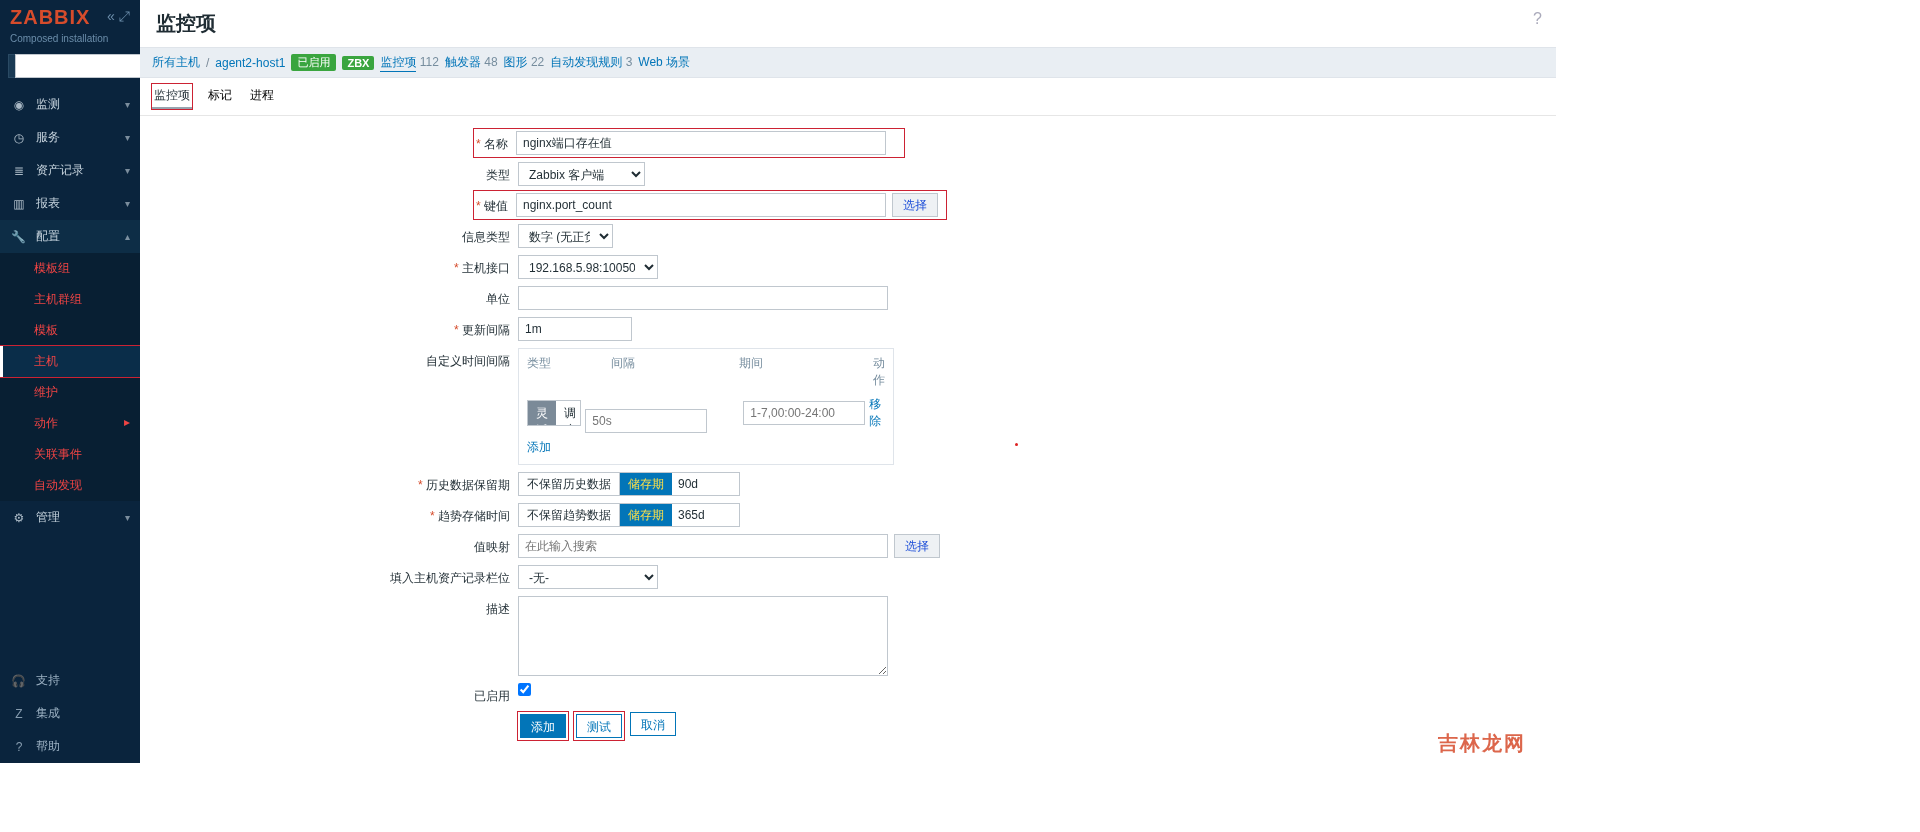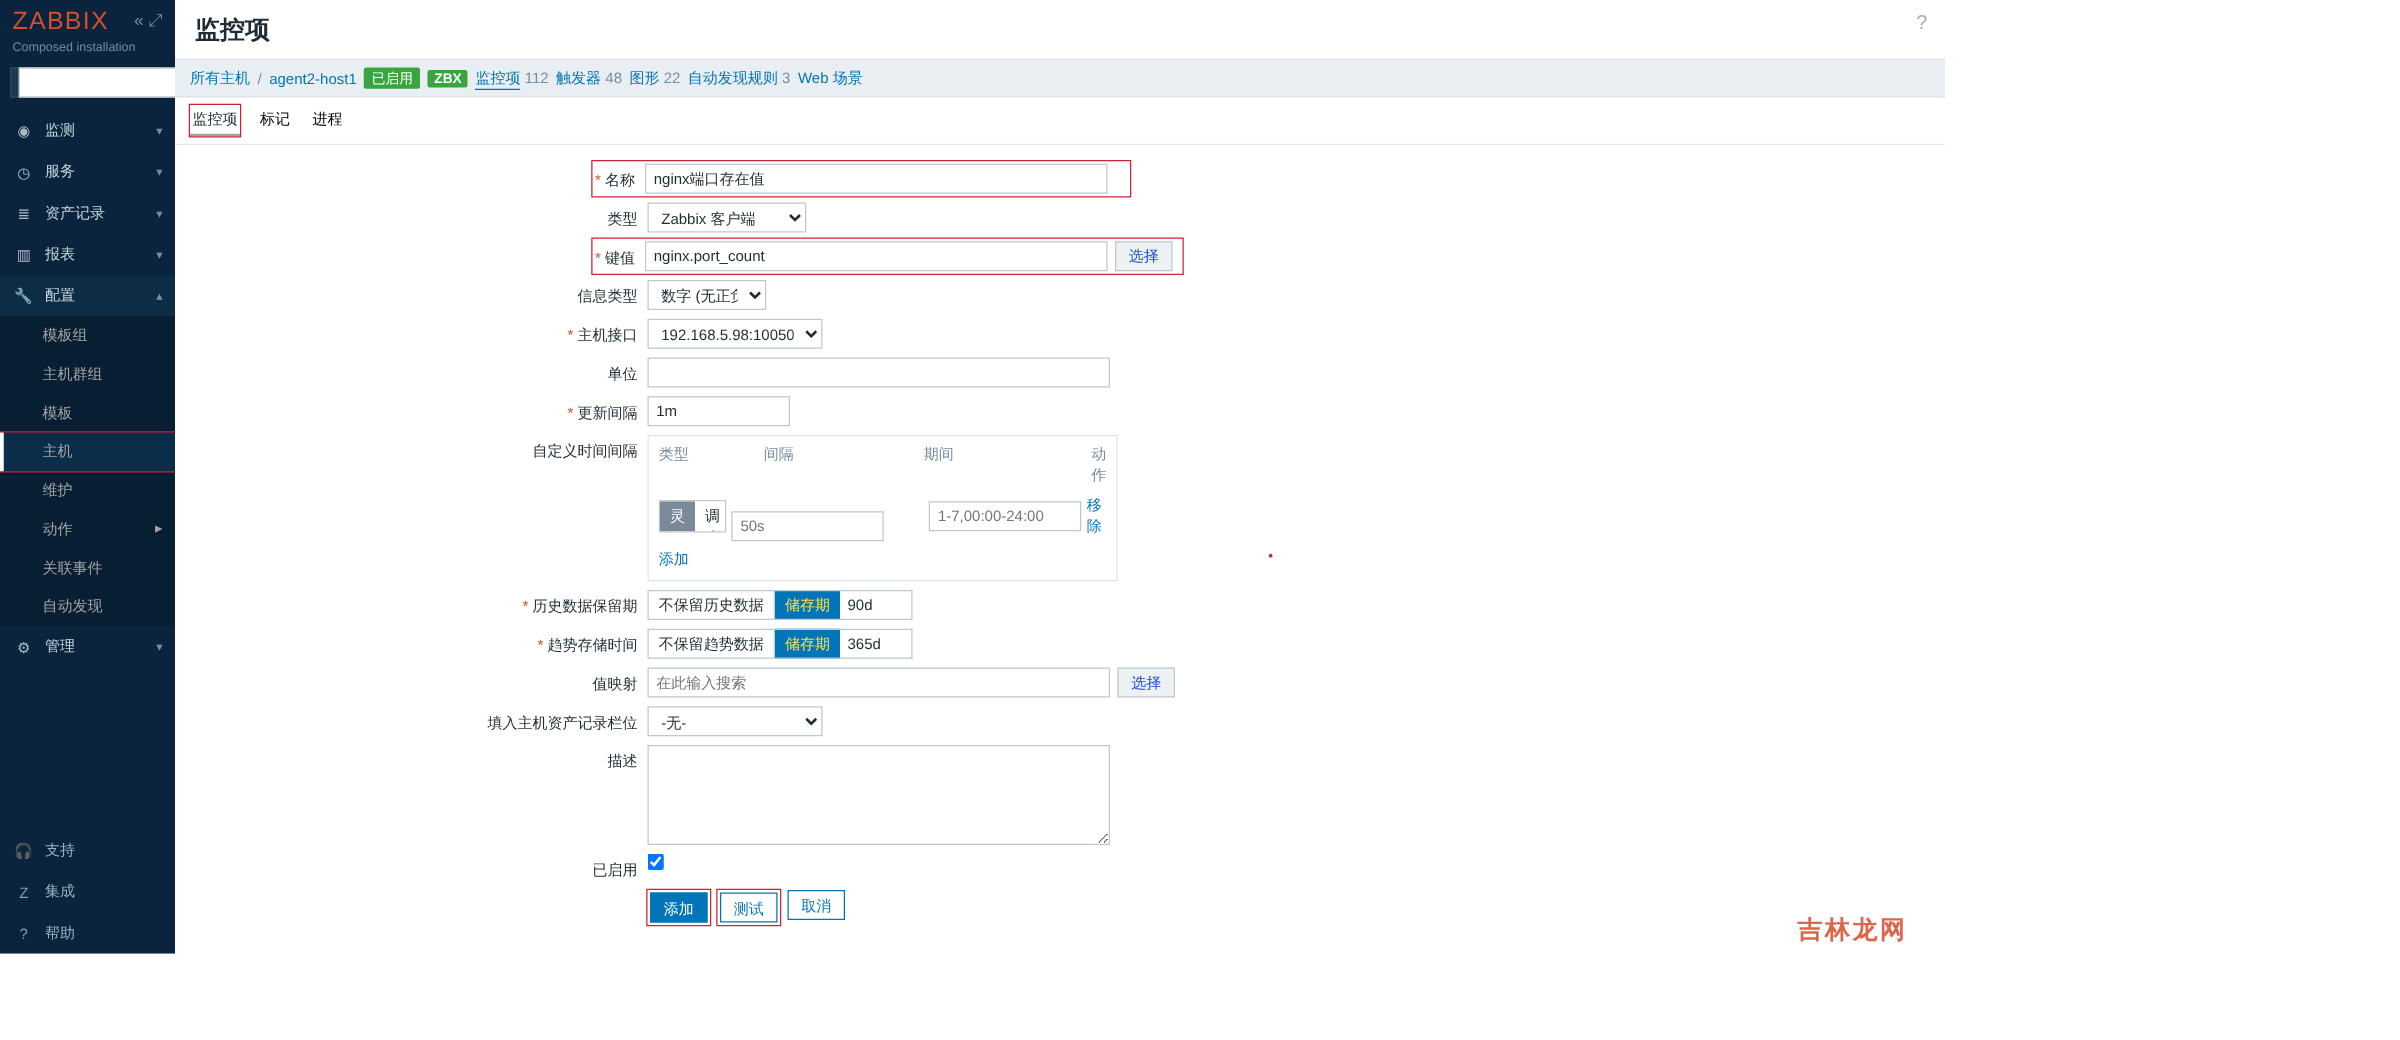--- a/index.html
+++ b/index.html
@@ -1,32 +1,32 @@
 <!DOCTYPE html>
 <html><head>
 <meta charset="utf-8">
 <style>
 *{box-sizing:border-box;margin:0;padding:0;font-family:Arial,"Microsoft YaHei",sans-serif;font-size:12px}
 body{background:#fff;color:#1f2c33;overflow-x:hidden}
 .app{display:flex;min-height:680px;width:1556px;position:relative}
 .sidebar{width:140px;background:#0a243d;color:#fff;flex-shrink:0;display:flex;flex-direction:column}
 .sb-head{padding:6px 10px 4px}
-.logo{color:#d64c2c;font-weight:normal;font-size:20px;letter-spacing:1px;display:inline-block}
+.logo{color:#d64c2c;font-weight:bold;font-size:20px;letter-spacing:1px;display:inline-block}
 .sb-toggle{float:right;color:#6b8daa;font-size:14px;margin-top:2px}
 .sb-sub{color:#6b8daa;font-size:10px;padding:0 10px 6px}
 .sb-search{margin:4px 8px;background:#1a3a54;border:1px solid #2a4a64;height:24px;display:flex;align-items:center;padding:0 6px;color:#8aa}
 .sb-search input{background:transparent;border:none;flex:1;color:#fff;outline:none}
 .sb-search .ico{color:#8aa}
 .nav{list-style:none;margin-top:6px;flex:1}
 .nav-item{display:flex;align-items:center;padding:8px 10px;color:#c7d4de;cursor:pointer;position:relative}
 .nav-item .ico{width:18px;margin-right:8px;text-align:center;opacity:.85}
 .nav-item .chev{margin-left:auto;font-size:10px;opacity:.6}
 .nav-item.open{background:#0d2d46}
 .subnav{list-style:none;background:#081f33}
-.subnav li{padding:7px 10px 7px 34px;color:#a3a3a3;cursor:pointer;position:relative}
+.subnav li{padding:7px 10px 7px 34px;color:#ef4444;cursor:pointer;position:relative}
 .subnav li.active{background:#0a2d49}
 .subnav li.active::before{content:"";position:absolute;left:0;top:0;bottom:0;width:3px;background:#fff}
 .subnav li.hl{outline:1px solid #c23}
 .sb-foot{margin-top:auto}
 .sb-foot .nav-item{color:#9bb0c2}
 
 .main{flex:1;background:#fff;position:relative}
 .page-title{font-size:20px;padding:10px 16px;color:#1f2c33}
 .help-ico{position:absolute;right:14px;top:10px;color:#aab;font-size:16px}
 .filterbar{background:#e9eef3;border-top:1px solid #dfe4ea;border-bottom:1px solid #dfe4ea;padding:6px 12px;display:flex;align-items:center;gap:6px;flex-wrap:wrap}
@@ -43,21 +43,21 @@
 .tabs .tab.hl{outline:1px solid #c23}
 
 .form{padding:10px 0 18px;max-width:820px}
 .row{display:flex;align-items:flex-start;margin:3px 0;padding:2px 0}
 .lbl{width:378px;text-align:right;padding:5px 8px 0 0;color:#1f2c33;white-space:nowrap}
 .req::before{content:"* ";color:#d64c2c}
 .ctl{display:flex;gap:6px;flex-wrap:wrap}
 input[type=text],select,textarea{border:1px solid #c0c7ce;padding:4px 6px;background:#fff;color:#1f2c33;outline:none;font-size:12px;height:24px}
 textarea{height:80px;resize:both;width:370px}
 select{background:#fff}
-.w370{width:370px}.w127{width:127px}.w95{width:95px}.w140{width:140px}.w58{width:58px}
+.w370{width:370px}.w127{width:127px}.w95{width:95px}.w140{width:140px}.w58{width:68px}
 .btn{border:1px solid #0275b8;background:#fff;color:#0275b8;padding:4px 10px;cursor:pointer;height:24px}
 .btn-primary{background:#0275b8;color:#fff}
 .btn-ghost{border:1px solid #c0c7ce;background:#eef1f4;color:#1d4ed8}
 .hl-box{outline:1px solid #c23;padding:2px}
 
 .intervals{border:1px solid #dfe4ea;padding:6px 8px 8px;width:376px}
 .int-head{display:flex;color:#768d9e;margin-bottom:4px}
 .int-head span:nth-child(1){width:84px}
 .int-head span:nth-child(2){width:128px}
 .int-head span:nth-child(3){width:128px}

